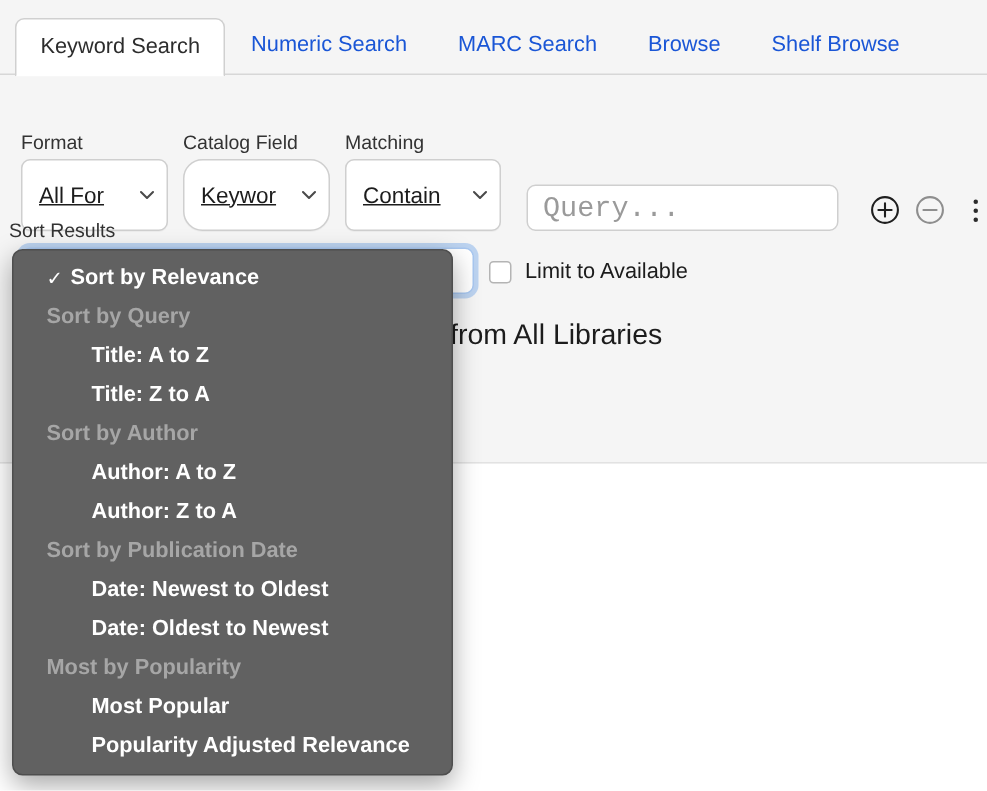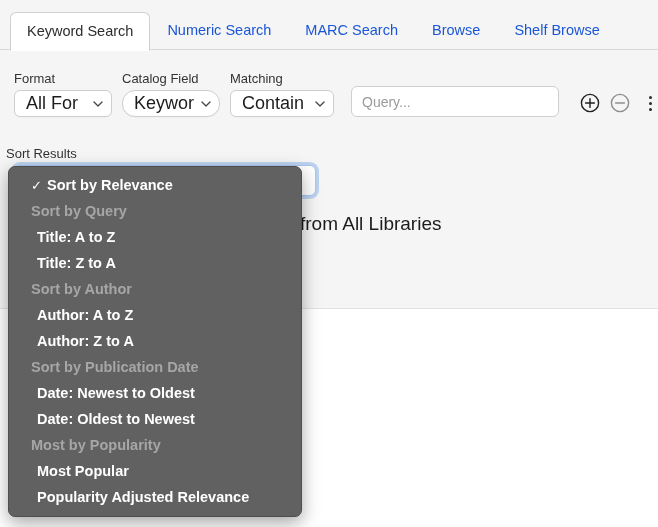--- a/index.html
+++ b/index.html
@@ -66,49 +66,50 @@
     width: 658px;
     height: 259px;
     background: #f5f5f5;
     border-bottom: 1px solid #e2e2e2;
     box-sizing: border-box;
   }
 
   .row1 {
     position: absolute;
     left: 14px;
-    top: 22px;
+    top: 38px;
     display: flex;
     align-items: flex-end;
     gap: 10px;
   }
   .field { display: flex; flex-direction: column; }
   .field-label {
     font-size: 13px;
     color: #333333;
     margin-bottom: 5px;
     line-height: 1;
     white-space: nowrap;
   }
   .select {
     position: relative;
-    height: 27px;
+    height: 48px;
     background: #ffffff;
     border: 1px solid #cfcfcf;
     border-radius: 6px;
     box-sizing: border-box;
     display: flex;
     align-items: center;
     padding: 0 24px 0 11px;
-    font-size: 18px;
+    font-size: 15px;
     color: #1c1c1c;
     cursor: pointer;
     white-space: nowrap;
     overflow: hidden;
     box-shadow: 0 0.5px 0.5px rgba(0,0,0,0.04);
+    text-decoration: underline;
   }
   .select.w-format { width: 98px; }
   .select.w-catalog { width: 98px; border-radius: 13px; }
   .select.w-matching { width: 104px; }
   .chev {
     position: absolute;
     right: 9px;
     top: 50%;
     width: 9px;
     height: 9px;
@@ -124,22 +125,22 @@
     line-height: 1;
   }
   .query-input {
     width: 208px;
     height: 31px;
     background: #ffffff;
     border: 1px solid #cfcfcf;
     border-radius: 6px;
     box-sizing: border-box;
     padding: 0 10px;
-    font-size: 14px;
-    font-family: Liberation Sans, sans-serif;
+    font-size: 19px;
+    font-family: Liberation Mono, monospace;
     color: #1c1c1c;
     outline: none;
   }
   .query-input::placeholder { color: #9a9a9a; }
 
   .icon-group {
     display: flex;
     align-items: center;
     gap: 10px;
     margin-left: 11px;
@@ -232,21 +233,21 @@
     overflow: hidden;
   }
   .menu-item {
     position: relative;
     height: 26px;
     display: flex;
     align-items: center;
     font-size: 14.5px;
     color: #ffffff;
     font-weight: bold;
-    padding-left: 28px;
+    padding-left: 52px;
     white-space: nowrap;
     cursor: default;
     box-sizing: border-box;
   }
   .menu-item.selected { padding-left: 22px; }
   .menu-item .tick {
     display: inline-block;
     width: 16px;
     font-size: 13px;
     font-weight: normal;
@@ -340,20 +341,24 @@
           <i></i>
           <i></i>
       </span>
     </div>
 
   </div>
 
   <div class="sort-label">Sort Results</div>
   <div class="sort-select"></div>
 
+  <div class="limit-check">
+    <span class="checkbox"></span>
+    <span class="limit-text">Limit to Available</span>
+  </div>
 
   <div class="libraries-text">from All Libraries</div>
 
 </div>
 
 <div class="menu" id="menu-container">
     <div class="menu-item selected">
       <span class="tick">✓</span>
       <span>Sort by Relevance</span>
     </div>

